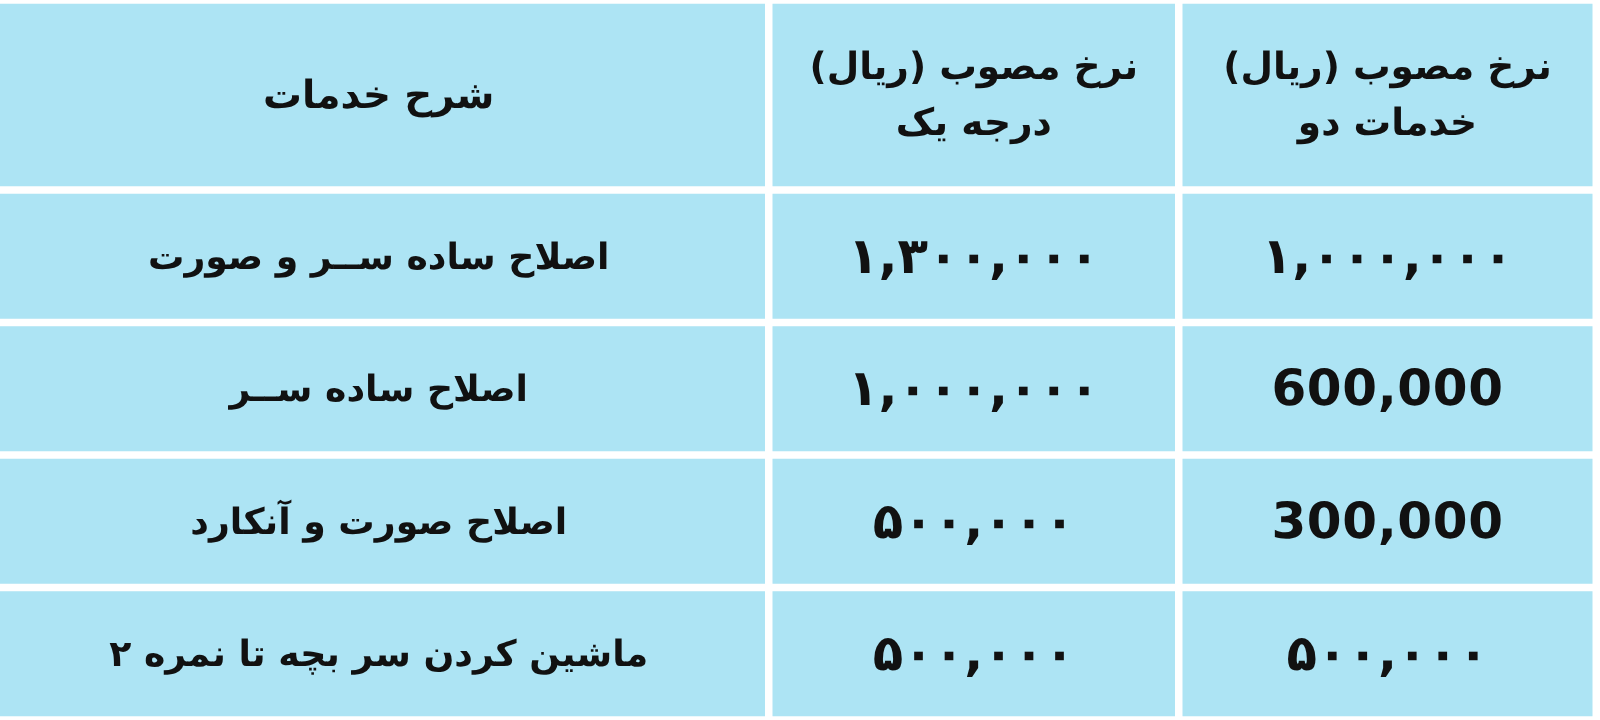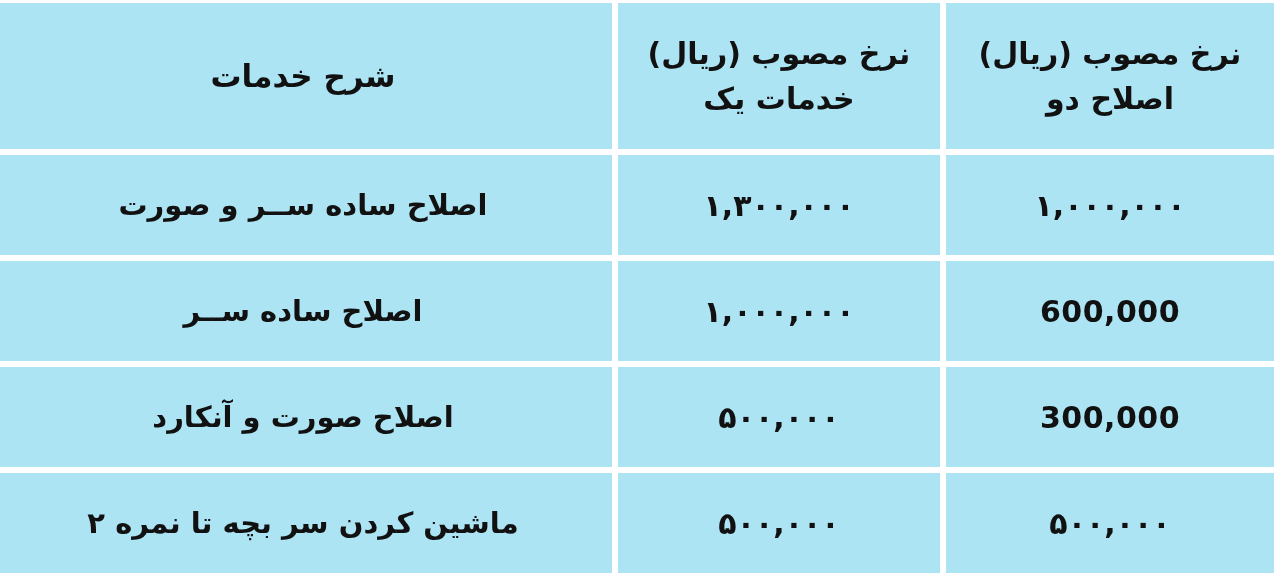--- a/index.html
+++ b/index.html
@@ -60,44 +60,44 @@
     font-size: 29px;
     font-weight: bold;
     letter-spacing: 0.5px;
   }
   tbody td.desc-cell {
     font-size: 29px;
     font-weight: bold;
     letter-spacing: 0px;
   }
   tbody td.num-cell {
-    font-size: 30px;
+    font-size: 40px;
     font-weight: bold;
   }
   .head-line { display: block; }
 </style>
 </head>
 <body>
 
 <div class="sheet">
   <table class="rate-table">
     <colgroup>
       <col class="c-g2">
       <col class="c-g1">
       <col class="c-desc">
     </colgroup>
     <thead>
       <tr>
         <th>
           <span class="head-line">نرخ مصوب (ریال)</span>
-          <span class="head-line">اصلاح دو</span>
+          <span class="head-line">خدمات دو</span>
         </th>
         <th>
           <span class="head-line">نرخ مصوب (ریال)</span>
-          <span class="head-line">خدمات یک</span>
+          <span class="head-line">درجه یک</span>
         </th>
         <th class="desc-head">شرح خدمات</th>
       </tr>
     </thead>
     <tbody>
       <tr>
         <td class="num-cell">۱,۰۰۰,۰۰۰</td>
         <td class="num-cell">۱,۳۰۰,۰۰۰</td>
         <td class="desc-cell">اصلاح ساده ســر و صورت</td>
       </tr>

